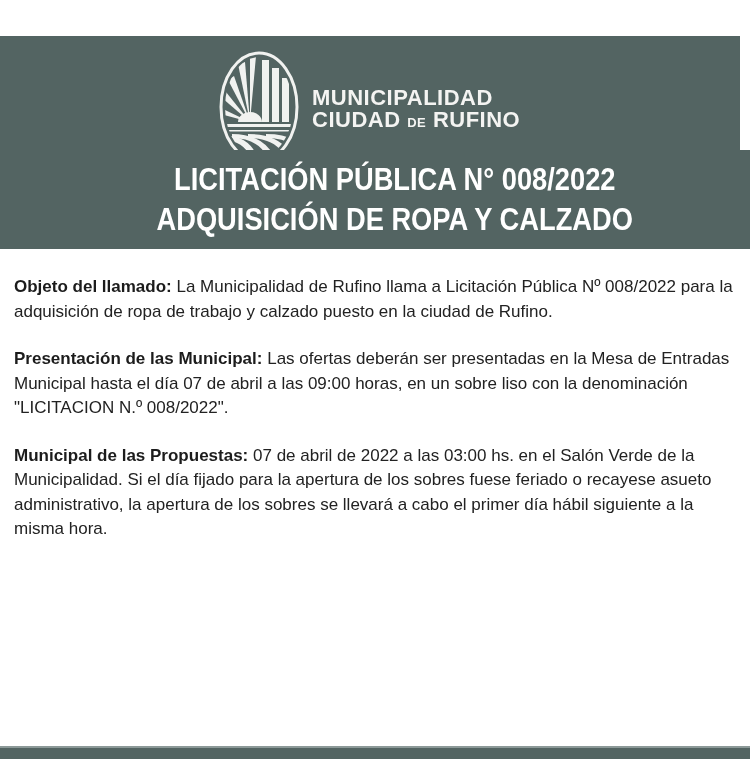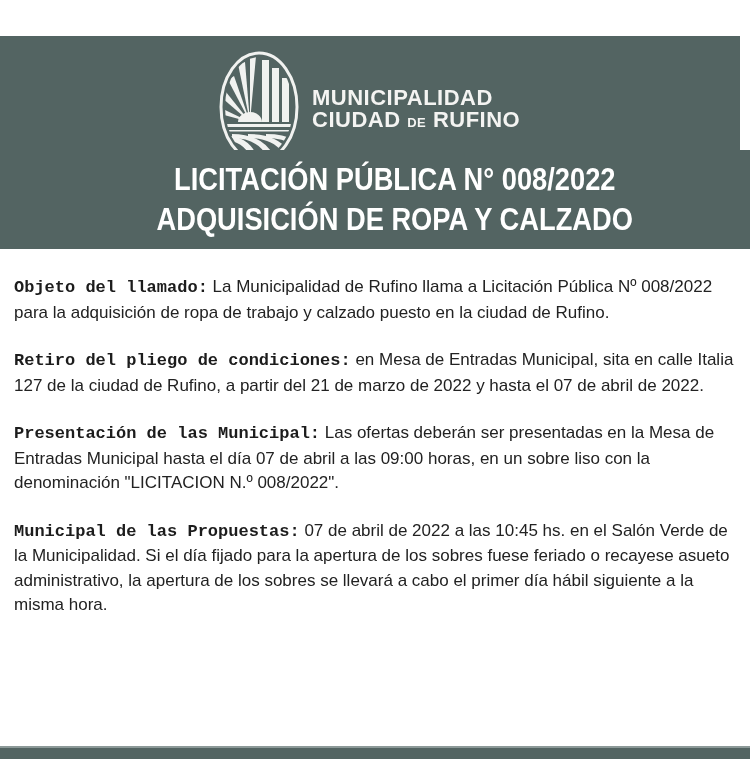--- a/index.html
+++ b/index.html
@@ -33,21 +33,21 @@
     .title-band .t {
       color: #ffffff; font-weight: bold; font-size: 31px; line-height: 40px;
       transform: scaleX(0.88); white-space: nowrap;
       font-family: "Liberation Sans", sans-serif;
     }
     .content {
       position: absolute; left: 14px; top: 275px; width: 725px;
       color: #222222; font-size: 17px; line-height: 24.5px;
     }
     .content p { margin: 0 0 23px 0; }
-    .content p b { font-weight: bold; color: #1c1c1c; font-family: Liberation Mono, monospace; }
+    .content p b { font-weight: bold; color: #1c1c1c; }
     .footer-band {
       position: absolute; left: 0; top: 746px; width: 750px; height: 13px;
       background: #536462;
       border-top: 2px solid #8c9998;
     }
   </style>
 </head>
 <body>
 
 <div class="header-band">
@@ -89,18 +89,17 @@
   </div>
 </div>
 
 <div class="title-band">
   <div class="t">LICITACIÓN PÚBLICA N° 008/2022</div>
   <div class="t">ADQUISICIÓN DE ROPA Y CALZADO</div>
 </div>
 
 <div class="content">
   <p><b>Objeto del llamado:</b><span> La Municipalidad de Rufino llama a Licitación Pública Nº 008/2022 para la adquisición de ropa de trabajo y calzado puesto en la ciudad de Rufino.</span></p>
-  <p><b>Retiro del pliego de condiciones:</b><span> en Mesa de Entradas Municipal, sita en calle Italia 127 de la ciudad de Rufino, a partir del 21 de marzo de 2022 y hasta el 07 de abril de 2022.</span></p>
   <p><b>Presentación de las Municipal:</b><span> Las ofertas deberán ser presentadas en la Mesa de Entradas Municipal hasta el día 07 de abril a las 09:00 horas, en un sobre liso con la denominación "LICITACION N.º 008/2022".</span></p>
-  <p><b>Municipal de las Propuestas:</b><span> 07 de abril de 2022 a las 10:45 hs. en el Salón Verde de la Municipalidad. Si el día fijado para la apertura de los sobres fuese feriado o recayese asueto administrativo, la apertura de los sobres se llevará a cabo el primer día hábil siguiente a la misma hora.</span></p>
+  <p><b>Municipal de las Propuestas:</b><span> 07 de abril de 2022 a las 03:00 hs. en el Salón Verde de la Municipalidad. Si el día fijado para la apertura de los sobres fuese feriado o recayese asueto administrativo, la apertura de los sobres se llevará a cabo el primer día hábil siguiente a la misma hora.</span></p>
 </div>
 
 <div class="footer-band"></div>
 
 </body></html>

